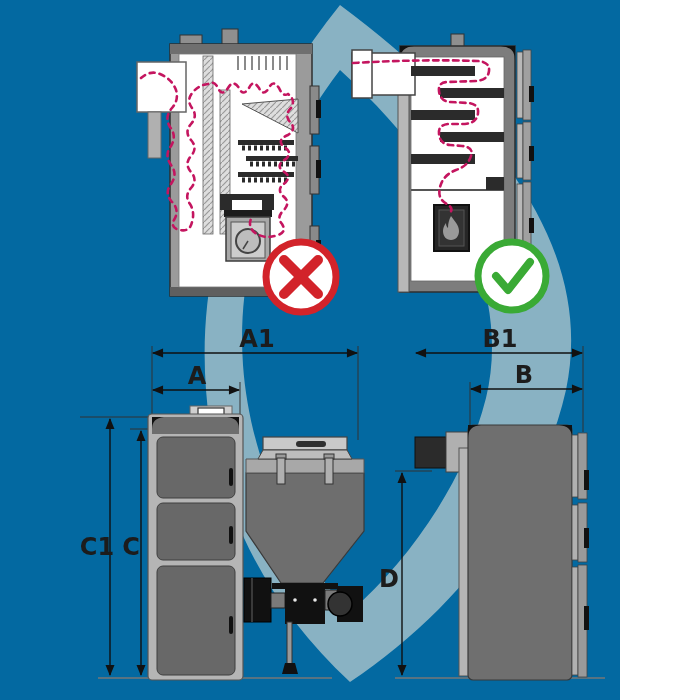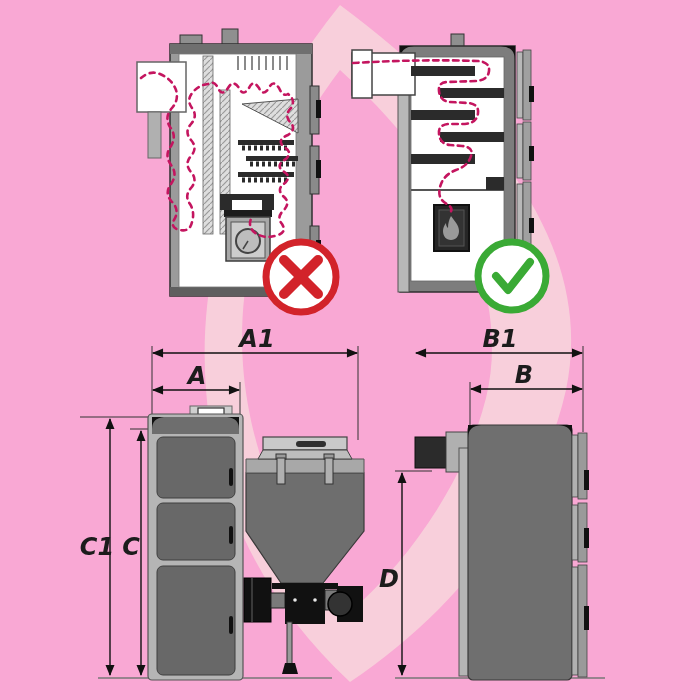--- a/index.html
+++ b/index.html
@@ -1,19 +1,18 @@
 <!DOCTYPE html>
 <html><head>
 <meta charset="utf-8">
 <style>
   html,body{margin:0;padding:0;background:#fff;}
   .canvas{
-    position:relative;width:700px;height:700px;background:#f9a8d4;overflow:hidden;
+    position:relative;width:620px;height:700px;background:#0369a1;overflow:hidden;
     font-family:"DejaVu Sans", sans-serif;
-    font-style:italic;
   }
   svg{display:block;}
   text.dim{
     font-family:"DejaVu Sans", sans-serif;
     font-weight:700;font-size:24px;fill:#1c1c1c;
   }
 </style>
 </head>
 <body>
 

